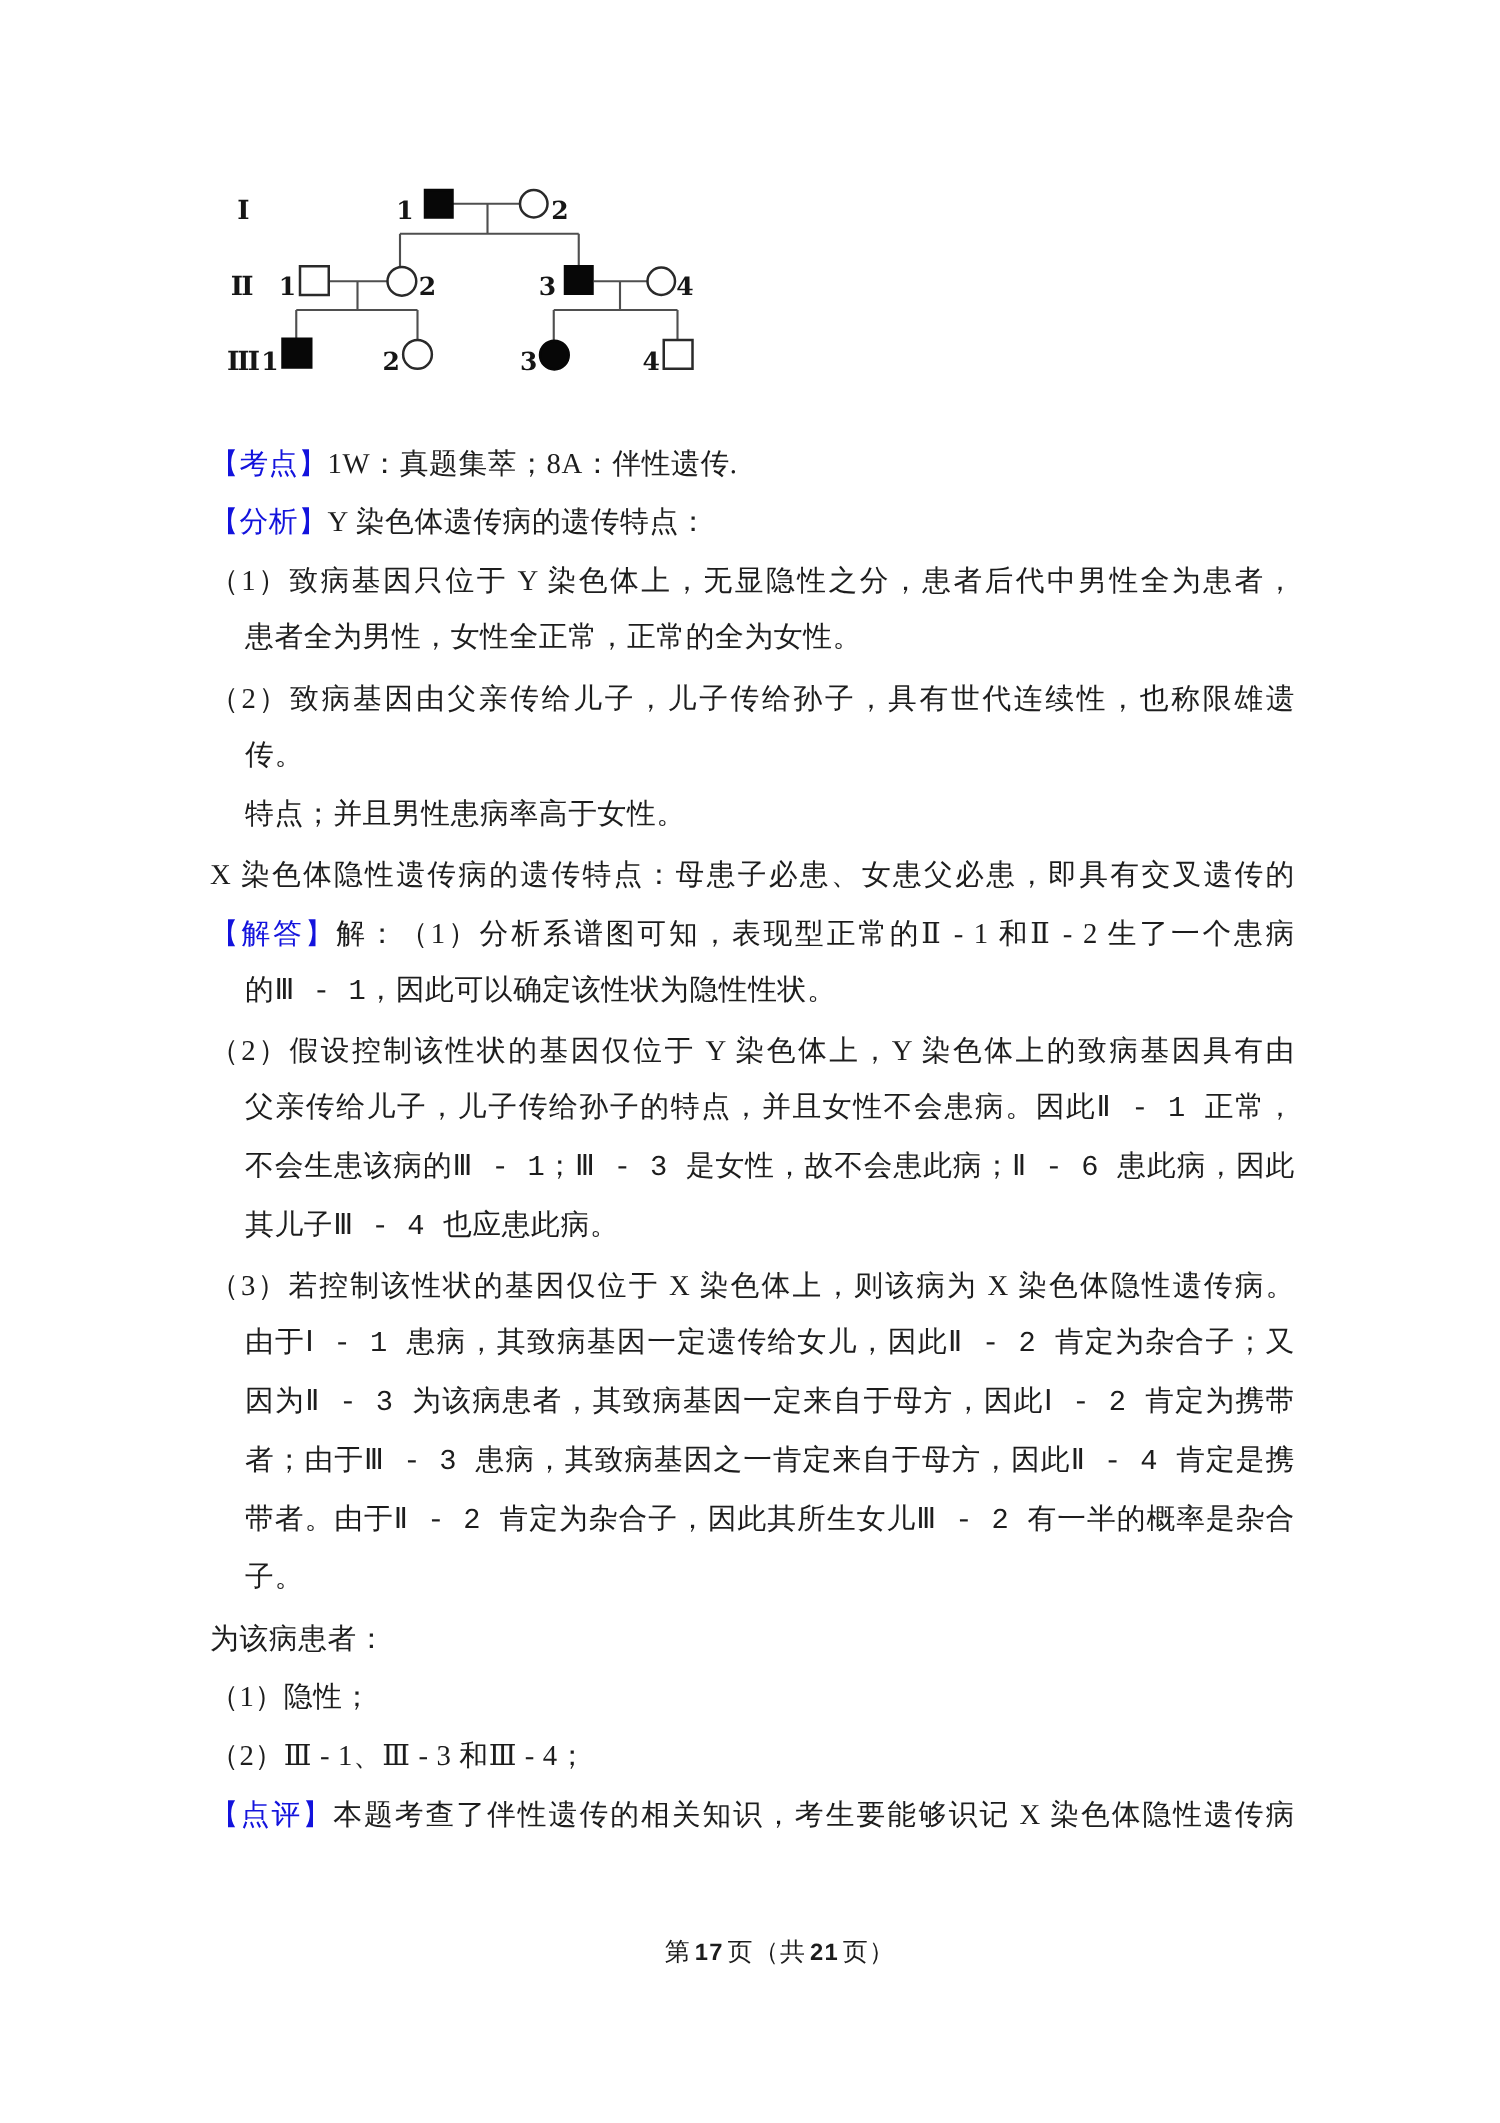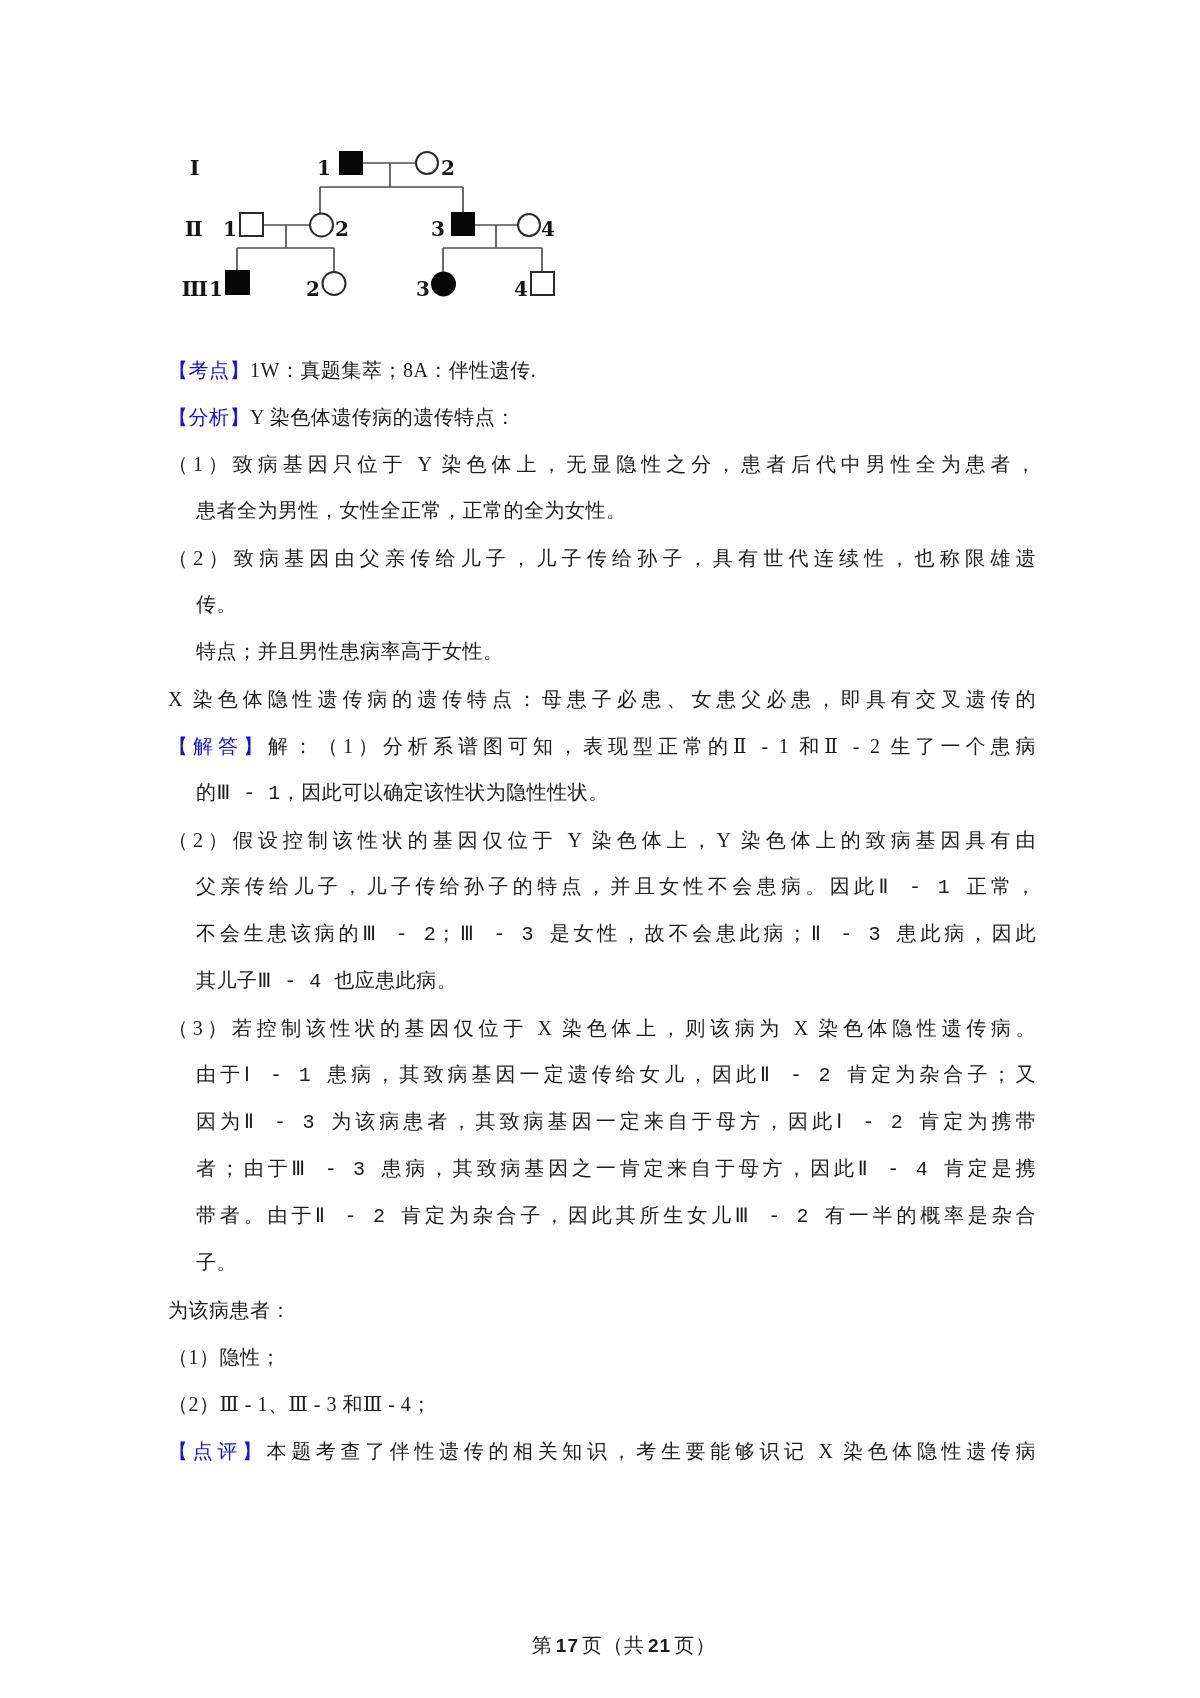--- a/index.html
+++ b/index.html
@@ -28,39 +28,39 @@
     font-weight: bold; font-size: 21px; fill: #161616;
   }
 
   
   .doc-lines {
     position: absolute; left: 168px; top: 347px; width: 868px;
   }
   .line {
     box-sizing: border-box;
     width: 100%;
-    font-size: 20px;
+    font-size: 23px;
     line-height: 47px;
     height: 47px;
     white-space: nowrap;
     letter-spacing: 0.5px;
     color: #1d1d1d;
   }
   .line.indent1 { padding-left: 28px; font-family: Liberation Mono, monospace; }
   .line.fill {
     white-space: normal;
     text-align: justify;
     text-align-last: justify;
     text-justify: inter-character;
   }
   .blabel { color: #1313dd; }
 
   
   .footer {
-    position: absolute; left: 0; right: 0; top: 1632px;
+    position: absolute; left: 0; right: 0; top: 1548px;
     text-align: center;
     font-size: 20px;
     color: #1c1c1c;
     letter-spacing: 1px;
     padding-left: 48px;
   }
   .footer .num {
     font-family: "Liberation Sans", "DejaVu Sans", sans-serif;
     font-weight: bold;
     font-size: 19px;
@@ -127,21 +127,21 @@
       <div class="line fill"><span>（1）致病基因只位于 Y 染色体上，无显隐性之分，患者后代中男性全为患者，</span></div>
       <div class="line indent1"><span>患者全为男性，女性全正常，正常的全为女性。</span></div>
       <div class="line fill"><span>（2）致病基因由父亲传给儿子，儿子传给孙子，具有世代连续性，也称限雄遗</span></div>
       <div class="line indent1"><span>传。</span></div>
       <div class="line indent1"><span>特点；并且男性患病率高于女性。</span></div>
       <div class="line fill"><span>X 染色体隐性遗传病的遗传特点：母患子必患、女患父必患，即具有交叉遗传的</span></div>
       <div class="line fill"><span class="blabel">【解答】</span><span>解：（1）分析系谱图可知，表现型正常的Ⅱ - 1 和Ⅱ - 2 生了一个患病</span></div>
       <div class="line indent1"><span>的Ⅲ - 1，因此可以确定该性状为隐性性状。</span></div>
       <div class="line fill"><span>（2）假设控制该性状的基因仅位于 Y 染色体上，Y 染色体上的致病基因具有由</span></div>
       <div class="line indent1 fill"><span>父亲传给儿子，儿子传给孙子的特点，并且女性不会患病。因此Ⅱ - 1 正常，</span></div>
-      <div class="line indent1 fill"><span>不会生患该病的Ⅲ - 2；Ⅲ - 3 是女性，故不会患此病；Ⅱ - 3 患此病，因此</span></div>
+      <div class="line indent1 fill"><span>不会生患该病的Ⅲ - 1；Ⅲ - 3 是女性，故不会患此病；Ⅱ - 6 患此病，因此</span></div>
       <div class="line indent1"><span>其儿子Ⅲ - 4 也应患此病。</span></div>
       <div class="line fill"><span>（3）若控制该性状的基因仅位于 X 染色体上，则该病为 X 染色体隐性遗传病。</span></div>
       <div class="line indent1 fill"><span>由于Ⅰ - 1 患病，其致病基因一定遗传给女儿，因此Ⅱ - 2 肯定为杂合子；又</span></div>
       <div class="line indent1 fill"><span>因为Ⅱ - 3 为该病患者，其致病基因一定来自于母方，因此Ⅰ - 2 肯定为携带</span></div>
       <div class="line indent1 fill"><span>者；由于Ⅲ - 3 患病，其致病基因之一肯定来自于母方，因此Ⅱ - 4 肯定是携</span></div>
       <div class="line indent1 fill"><span>带者。由于Ⅱ - 2 肯定为杂合子，因此其所生女儿Ⅲ - 2 有一半的概率是杂合</span></div>
       <div class="line indent1"><span>子。</span></div>
       <div class="line"><span>为该病患者：</span></div>
       <div class="line"><span>（1）隐性；</span></div>
       <div class="line"><span>（2）Ⅲ - 1、Ⅲ - 3 和Ⅲ - 4；</span></div>

